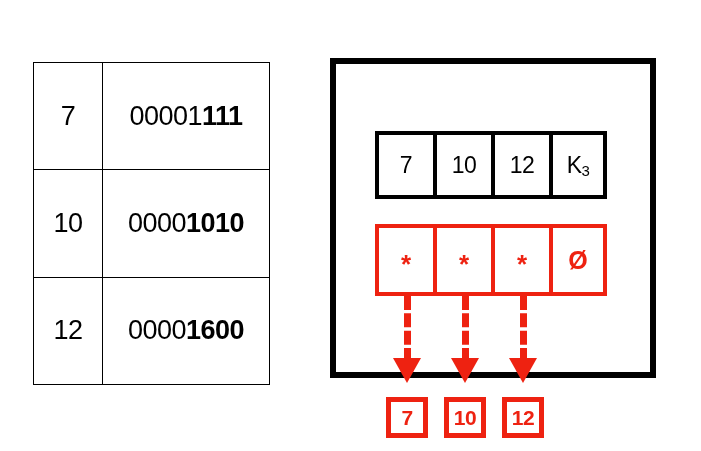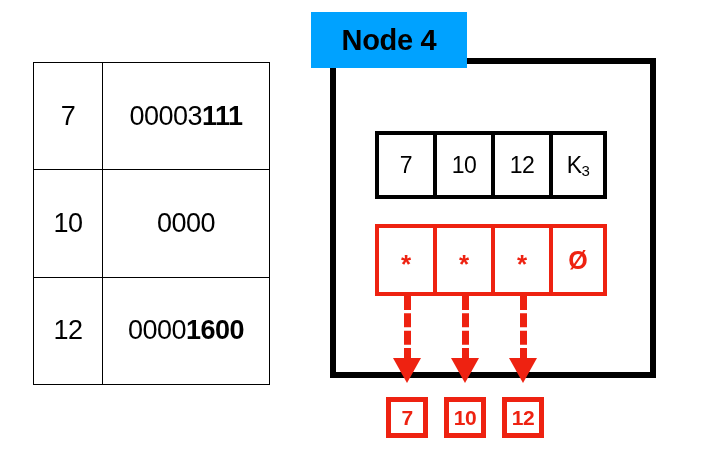--- a/index.html
+++ b/index.html
@@ -195,40 +195,37 @@
 </style>
 </head>
 <body>
 
 <div id="canvas">
 
   <div id="binary-table">
 
     <div class="btrow">
       <div class="btcell-dec">7</div>
-      <div class="btcell-bin"><span class="bin-prefix">00003</span><span class="bin-suffix">111</span></div>
+      <div class="btcell-bin"><span class="bin-prefix">00001</span><span class="bin-suffix">111</span></div>
     </div>
 
     <div class="btrow">
       <div class="btcell-dec">10</div>
-      <div class="btcell-bin"><span class="bin-prefix">0000</span></div>
+      <div class="btcell-bin"><span class="bin-prefix">0000</span><span class="bin-suffix">1010</span></div>
     </div>
 
     <div class="btrow">
       <div class="btcell-dec">12</div>
       <div class="btcell-bin"><span class="bin-prefix">0000</span><span class="bin-suffix">1600</span></div>
     </div>
 
   </div>
 
   <div id="node-box"></div>
 
-  <div id="node-badge">
-    <span id="node-badge-label">Node 4</span>
-  </div>
 
   <div id="key-array">
     <div class="key-cell">7</div>
     <div class="key-cell">10</div>
     <div class="key-cell">12</div>
     <div class="key-cell">
         <span>K</span>
         <sub>3</sub>
       </div>
   </div>

